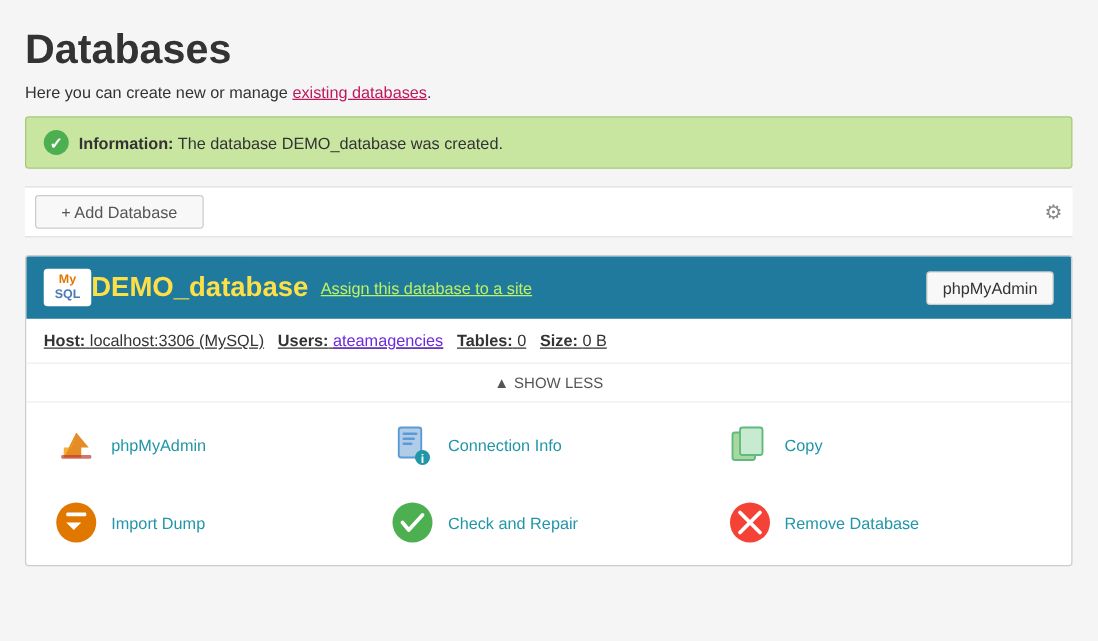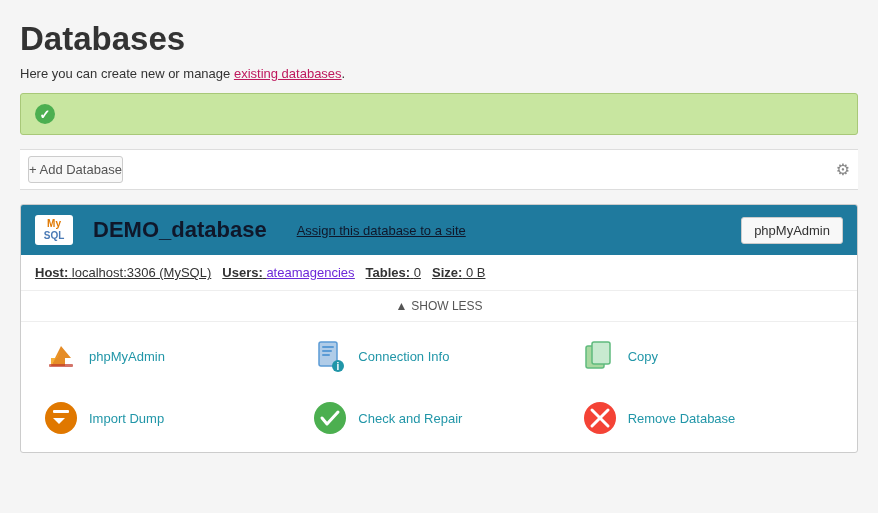--- a/index.html
+++ b/index.html
@@ -65,21 +65,21 @@
       border-top: 1px solid #ddd;
       border-bottom: 1px solid #ddd;
       margin-bottom: 14px;
       background: #fff;
       padding: 6px 8px;
     }
 
     .btn-add {
       border: 1px solid #ccc;
       background: #f8f8f8;
-      padding: 5px 0;
+      padding: 5px 20px;
       font-size: 13px;
       cursor: pointer;
       border-radius: 3px;
       color: #555;
       display: flex;
       align-items: center;
       gap: 4px;
     }
 
     .tool-icon {
@@ -93,21 +93,21 @@
       border-radius: 3px;
       overflow: hidden;
       background: #fff;
     }
 
     .db-header {
       background: #1f7a9e;
       display: flex;
       align-items: center;
       padding: 10px 14px;
-      gap: 20px;
+      gap: 0;
     }
 
     .db-mysql-badge {
       background: #fff;
       border-radius: 3px;
       padding: 3px 5px;
       font-size: 10px;
       font-weight: bold;
       color: #e07800;
       display: flex;
@@ -118,26 +118,26 @@
     }
 
     .db-mysql-badge .mysql-label {
       color: #4a7ab5;
       font-size: 10px;
     }
 
     .db-name {
       font-size: 22px;
       font-weight: bold;
-      color: #0f172a;
+      color: #fde047;
       margin-right: 10px;
     }
 
     .db-assign-link {
-      color: #0f172a;
+      color: #bef264;
       font-size: 13px;
       text-decoration: underline;
       cursor: pointer;
     }
 
     .db-header-right {
       margin-left: auto;
     }
 
     .btn-phpmyadmin {
@@ -208,20 +208,24 @@
 </head>
 <body>
 
 <h1 class="page-title">Databases</h1>
 <p class="page-subtitle">
   Here you can create new or manage <a>existing databases</a>.
 </p>
 
 <div class="alert-success">
   <div class="alert-icon">✓</div>
+  <span>
+    <strong>Information:</strong>
+    <span>The database DEMO_database was created.</span>
+  </span>
 </div>
 
 <div class="toolbar">
   <button class="btn-add">+ Add Database</button>
   <span class="tool-icon">⚙</span>
 </div>
 
 <div class="db-card">
   <div class="db-header">
     <div class="db-mysql-badge">

